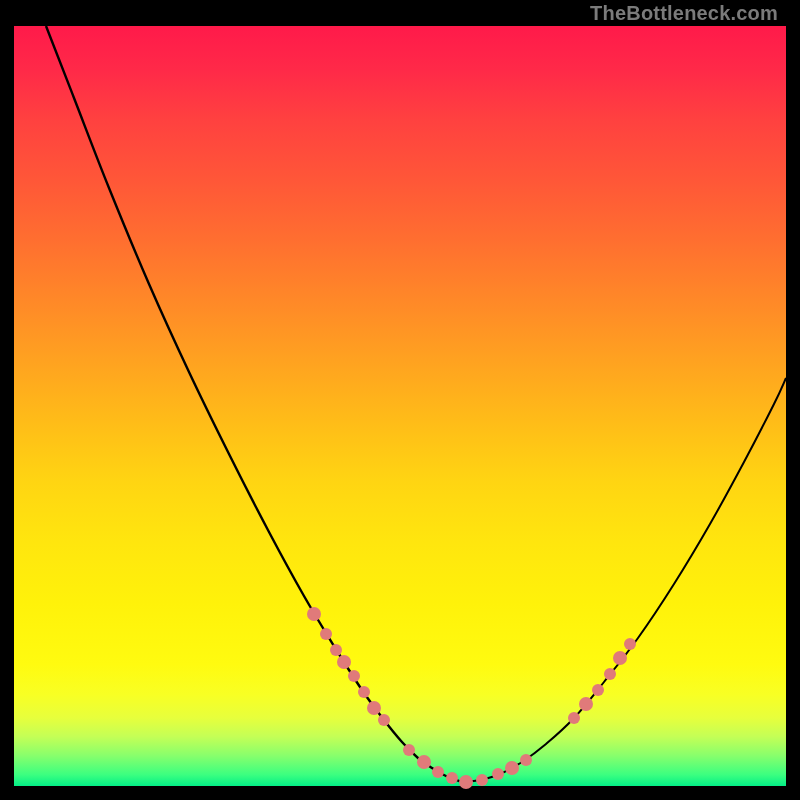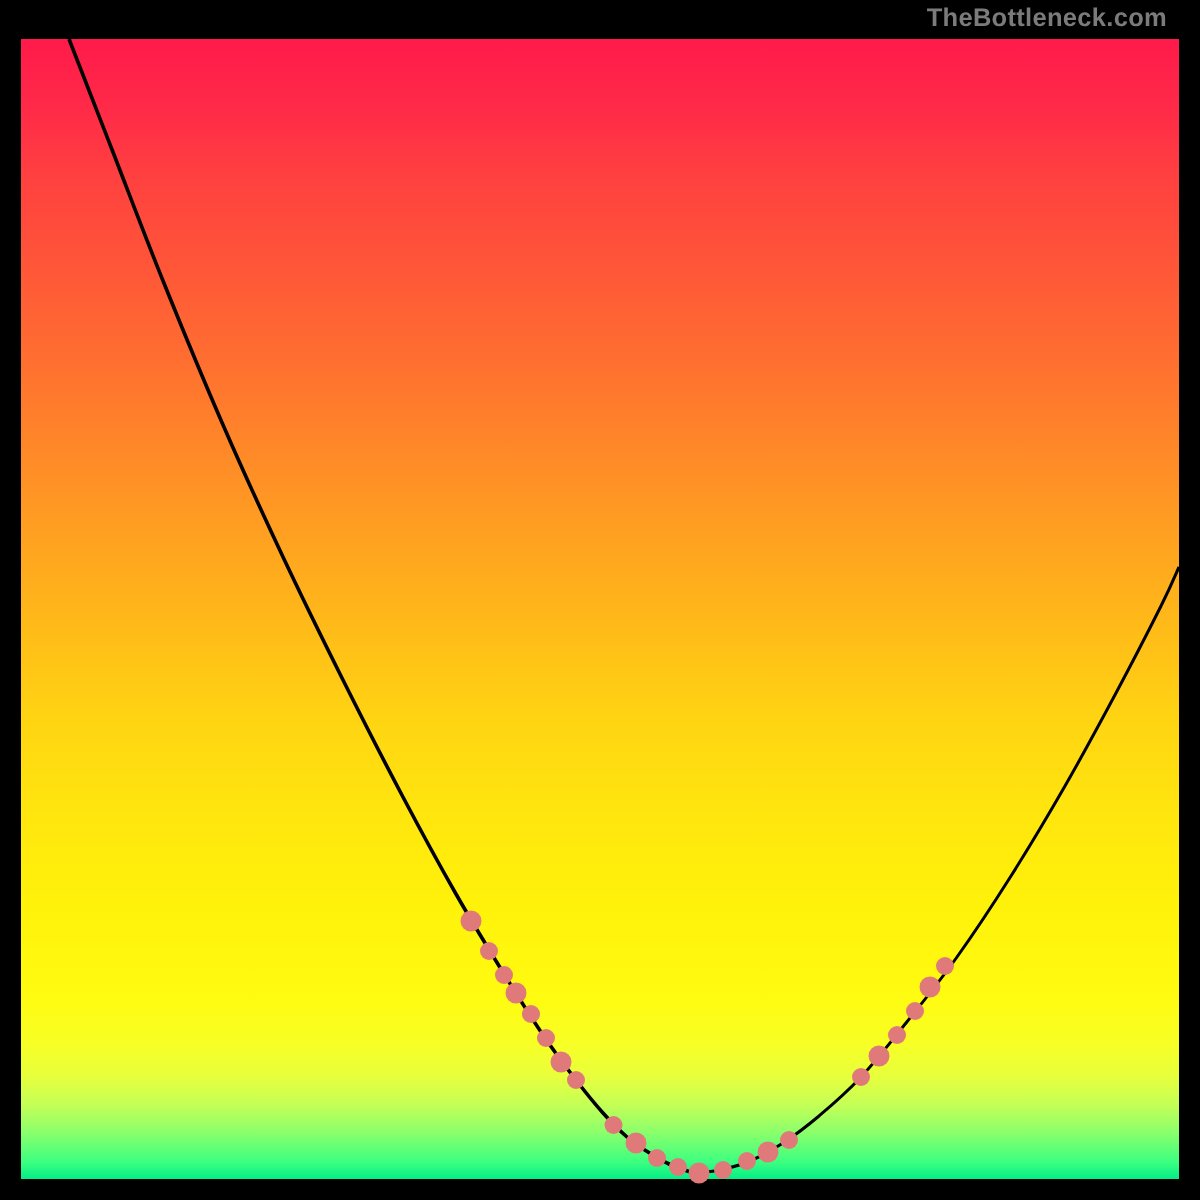--- a/index.html
+++ b/index.html
@@ -51,21 +51,21 @@
       #88ff6c 96%,
       #3cff80 98.5%,
       #04ee86 100%
     );
   }
   .watermark {
     position: absolute;
     right: 8px;
     top: -12px;
     font-family: Arial, Helvetica, sans-serif;
-    font-size: 17px;
+    font-size: 20px;
     font-weight: 600;
     color: #7b7b7b;
     letter-spacing: 0.2px;
   }
   svg.curves {
     position: absolute;
     left: 0;
     top: 0;
     width: 100%;
     height: 100%;

